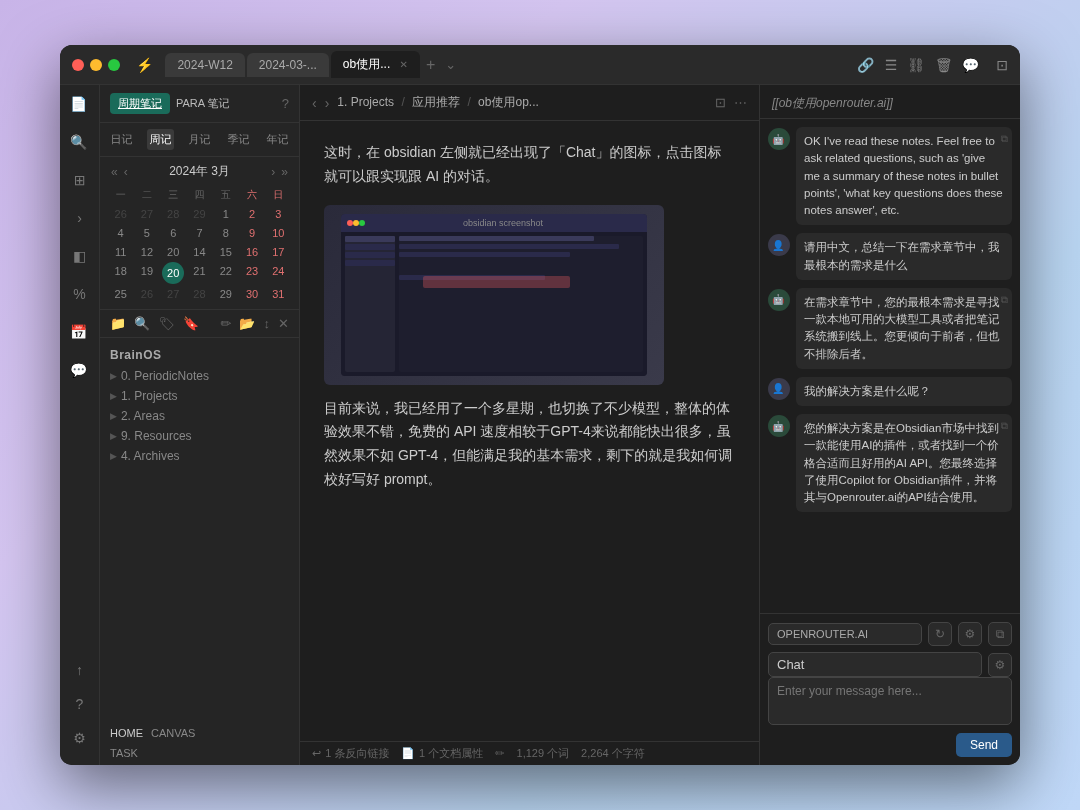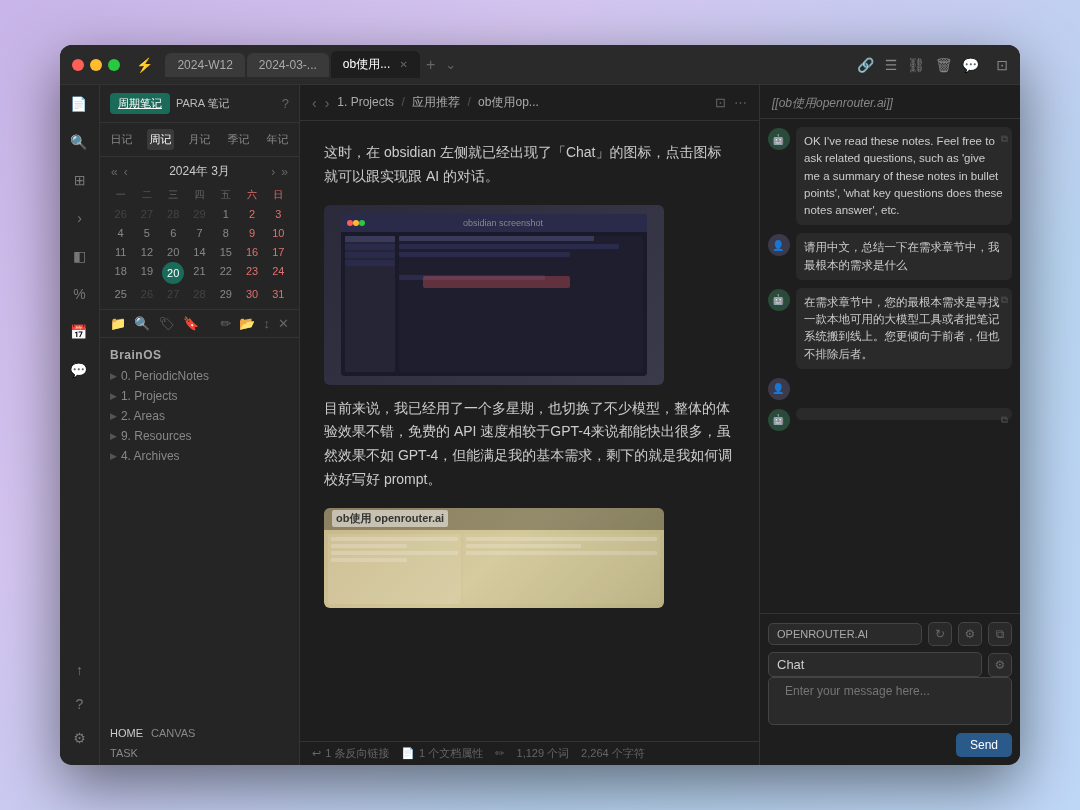--- a/index.html
+++ b/index.html
@@ -543,21 +543,21 @@
       font-size: 12px;
       cursor: pointer;
     }
     .chat-message-input {
       width: 100%;
       background: #2a2a2a;
       border: 1px solid #444;
       border-radius: 5px;
       color: #aaa;
       font-size: 12px;
-      padding: 6px 16px;
+      padding: 6px 8px;
       resize: none;
       height: 48px;
       font-family: inherit;
     }
     .chat-send-row {
       display: flex;
       justify-content: flex-end;
       margin-top: 4px;
     }
     .send-btn {
@@ -835,40 +835,20 @@
                 <div style="height:5px;background:#2a2a4a;margin-bottom:3px;border-radius:1px;width:70%"></div>
                 <div class="img-highlight"></div>
                 <div style="height:5px;background:#2a2a4a;margin-top:18px;border-radius:1px;width:60%"></div>
               </div>
             </div>
           </div>
         </div>
 
         <p class="editor-text">目前来说，我已经用了一个多星期，也切换了不少模型，整体的体验效果不错，免费的 API 速度相较于GPT-4来说都能快出很多，虽然效果不如 GPT-4，但能满足我的基本需求，剩下的就是我如何调校好写好 prompt。</p>
 
-        <div class="editor-image2">
-          <div class="editor-image2-inner">
-            <div class="img2-header">
-              <span class="img2-logo">ob使用 openrouter.ai</span>
-            </div>
-            <div class="img2-content">
-              <div class="img2-left">
-                <div class="img2-line"></div>
-                <div class="img2-line short"></div>
-                <div class="img2-line"></div>
-                <div class="img2-line short"></div>
-              </div>
-              <div class="img2-right">
-                <div class="img2-line"></div>
-                <div class="img2-line short"></div>
-                <div class="img2-line"></div>
-              </div>
-            </div>
-          </div>
-        </div>
       </div>
 
       <div class="editor-status">
         <span class="status-item">
           <span>↩</span>
           <span>1 条反向链接</span>
         </span>
         <span class="status-item">
           <span>📄</span>
           <span>1 个文档属性</span>
@@ -906,25 +886,29 @@
         <div class="chat-msg">
           <div class="chat-avatar ai">🤖</div>
           <div class="chat-bubble">
             <span>在需求章节中，您的最根本需求是寻找一款本地可用的大模型工具或者把笔记系统搬到线上。您更倾向于前者，但也不排除后者。</span>
             <span class="copy-btn">⧉</span>
           </div>
         </div>
 
         <div class="chat-msg">
           <div class="chat-avatar">👤</div>
+          <div class="chat-bubble">
+            <span>我的解决方案是什么呢？</span>
+          </div>
         </div>
 
         <div class="chat-msg">
           <div class="chat-avatar ai">🤖</div>
           <div class="chat-bubble">
+            <span>您的解决方案是在Obsidian市场中找到一款能使用AI的插件，或者找到一个价格合适而且好用的AI API。您最终选择了使用Copilot for Obsidian插件，并将其与Openrouter.ai的API结合使用。</span>
             <span class="copy-btn">⧉</span>
           </div>
         </div>
       </div>
 
       <div class="chat-input-area">
         <div class="chat-model-row">
           <div class="chat-model-select">OPENROUTER.AI</div>
           <div class="chat-model-icon">↻</div>
           <div class="chat-model-icon">⚙</div>

